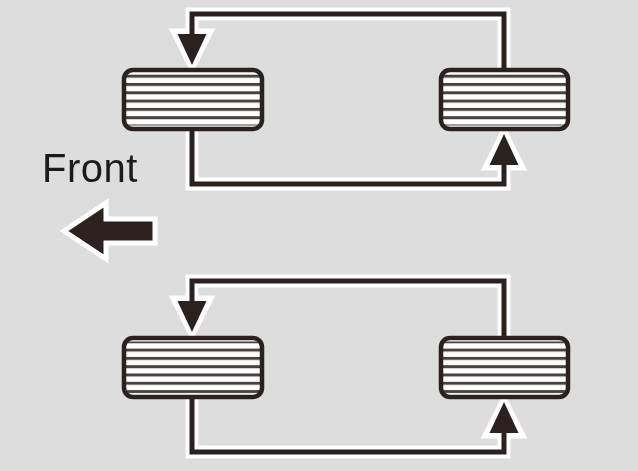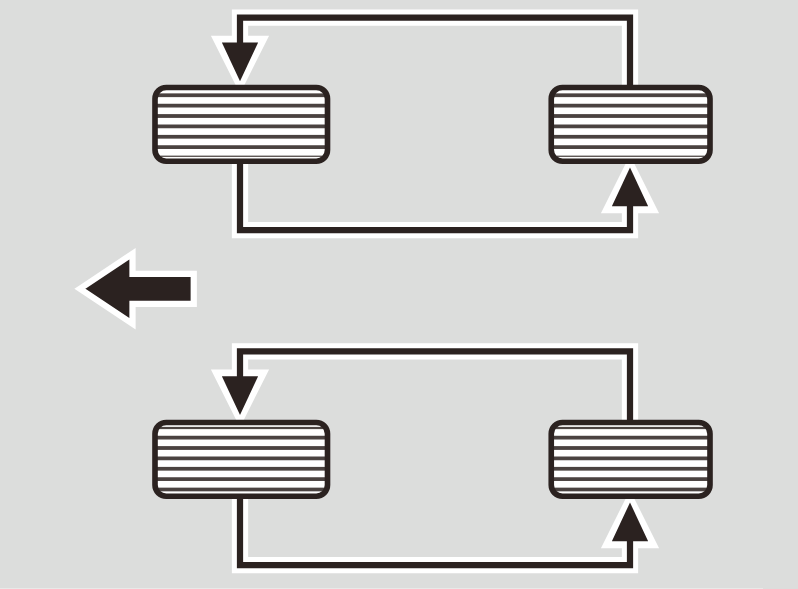--- a/index.html
+++ b/index.html
@@ -123,14 +123,15 @@
         <rect x="441" y="341.5" width="127" height="52" fill="url(#tread)"></rect>
       </g>
       <rect x="441" y="338" width="127" height="59" rx="9" ry="9" fill="none" stroke="#2b2220" stroke-width="4.5"></rect>
     </g>
   </svg>
 
   <svg class="layer" viewBox="0 0 638 471">
     <polygon points="64,231 106,203 106,219 155,219 155,243 106,243 106,259" fill="#2b2220" stroke="#ffffff" stroke-width="5" stroke-linejoin="miter"></polygon>
   </svg>
 
+  <div class="front-label">Front</div>
 
 </div>
 
 </body></html>

